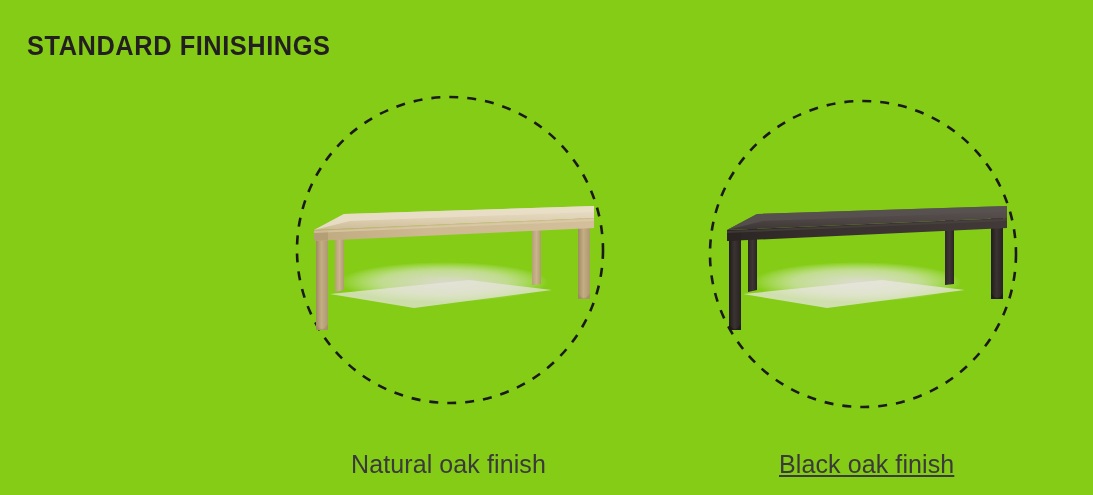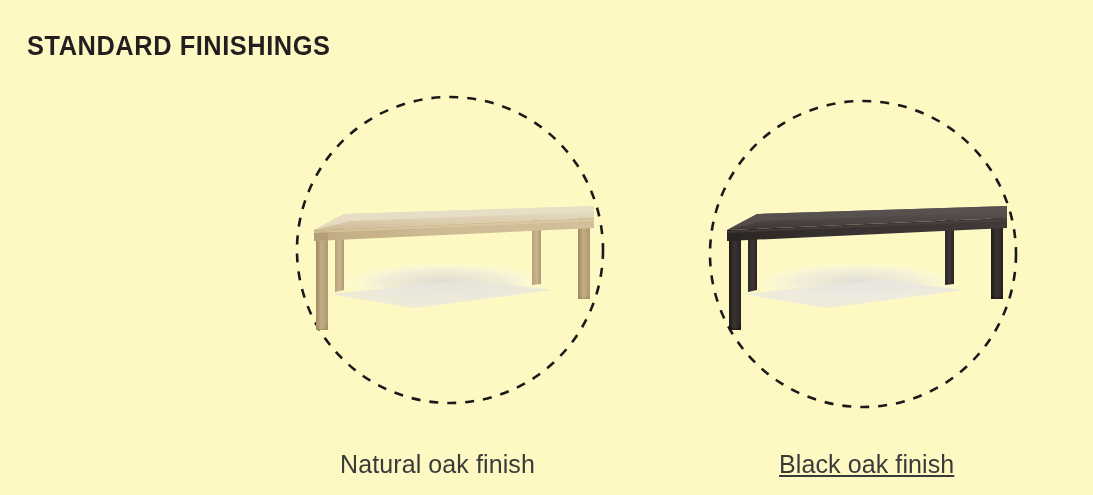--- a/index.html
+++ b/index.html
@@ -59,36 +59,36 @@
   
   .caption {
     position: absolute;
     font-family: "Liberation Sans", sans-serif;
     font-size: 25px;
     font-weight: 400;
     color: #3a3a3a;
     white-space: nowrap;
     letter-spacing: 0.1px;
   }
-  #caption-natural { left: 340px; top: 450px; }
+  #caption-natural { left: 351px; top: 450px; }
   #caption-black   { left: 779px; top: 450px; text-decoration: underline; }
 
   
   .table-stage {
     position: absolute;
     left: 0; top: 0;
     width: 312px;
     height: 312px;
   }
   .table-stage svg { display: block; }
 </style>
 </head>
 <body>
 
-<div id="page" style="background: #fef9c3;">
+<div id="page" style="background: #84cc16;">
 
   <div id="section-title" style="color: rgb(35, 31, 32);">STANDARD FINISHINGS</div>
 
   <div class="swatch" id="swatch-natural">
 
     <div class="swatch-ring">
       <svg width="312" height="312" viewBox="0 0 312 312" aria-hidden="true">
         <circle id="ring-nat" cx="156" cy="156" r="153" fill="none" stroke="#1a1a1a" stroke-width="2.6" stroke-dasharray="9 9" stroke-linecap="butt"></circle>
       </svg>
     </div>

